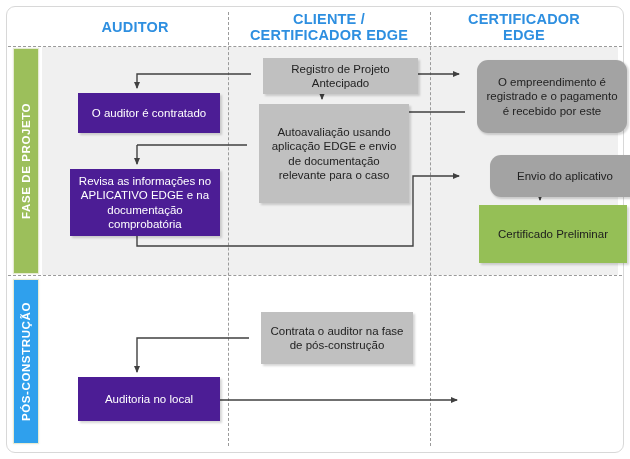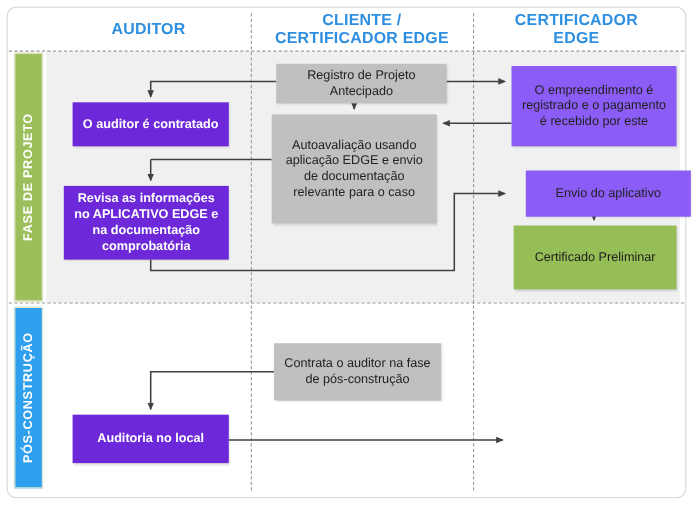--- a/index.html
+++ b/index.html
@@ -94,24 +94,25 @@
   .node {
     position: absolute;
     display: flex;
     align-items: center;
     justify-content: center;
     text-align: center;
     padding: 2px 6px;
     font-size: 11.5px;
     line-height: 14.5px;
     box-shadow: 1.5px 1.5px 2px rgba(0,0,0,.16);
-  }
-  .node.blue  { background: #6d28d9; color: #ffffff; font-weight: bold; }
+    margin-left: 12px;
+  }
+  .node.blue  { background: #4c1d95; color: #ffffff; }
   .node.gray  { background: #c0c0c0; color: #222222; }
-  .node.lgreen{ background: #8b5cf6; color: #222222; }
+  .node.lgreen{ background: #a3a3a3; color: #222222; border-radius: 11px; }
   .node.dgreen{ background: #95bf56; color: #1d1d1d; }
 
   
   #n-auditor-contratado { left: 66px;  top: 93px;  width: 142px; height: 40px; }
   #n-revisa             { left: 58px;  top: 169px; width: 150px; height: 67px; }
   #n-auditoria-local    { left: 66px;  top: 377px; width: 142px; height: 44px; }
 
   #n-registro           { left: 251px; top: 58px;  width: 155px; height: 36px; }
   #n-autoavaliacao      { left: 247px; top: 104px; width: 150px; height: 99px; }
   #n-contrata           { left: 249px; top: 312px; width: 152px; height: 52px; }

